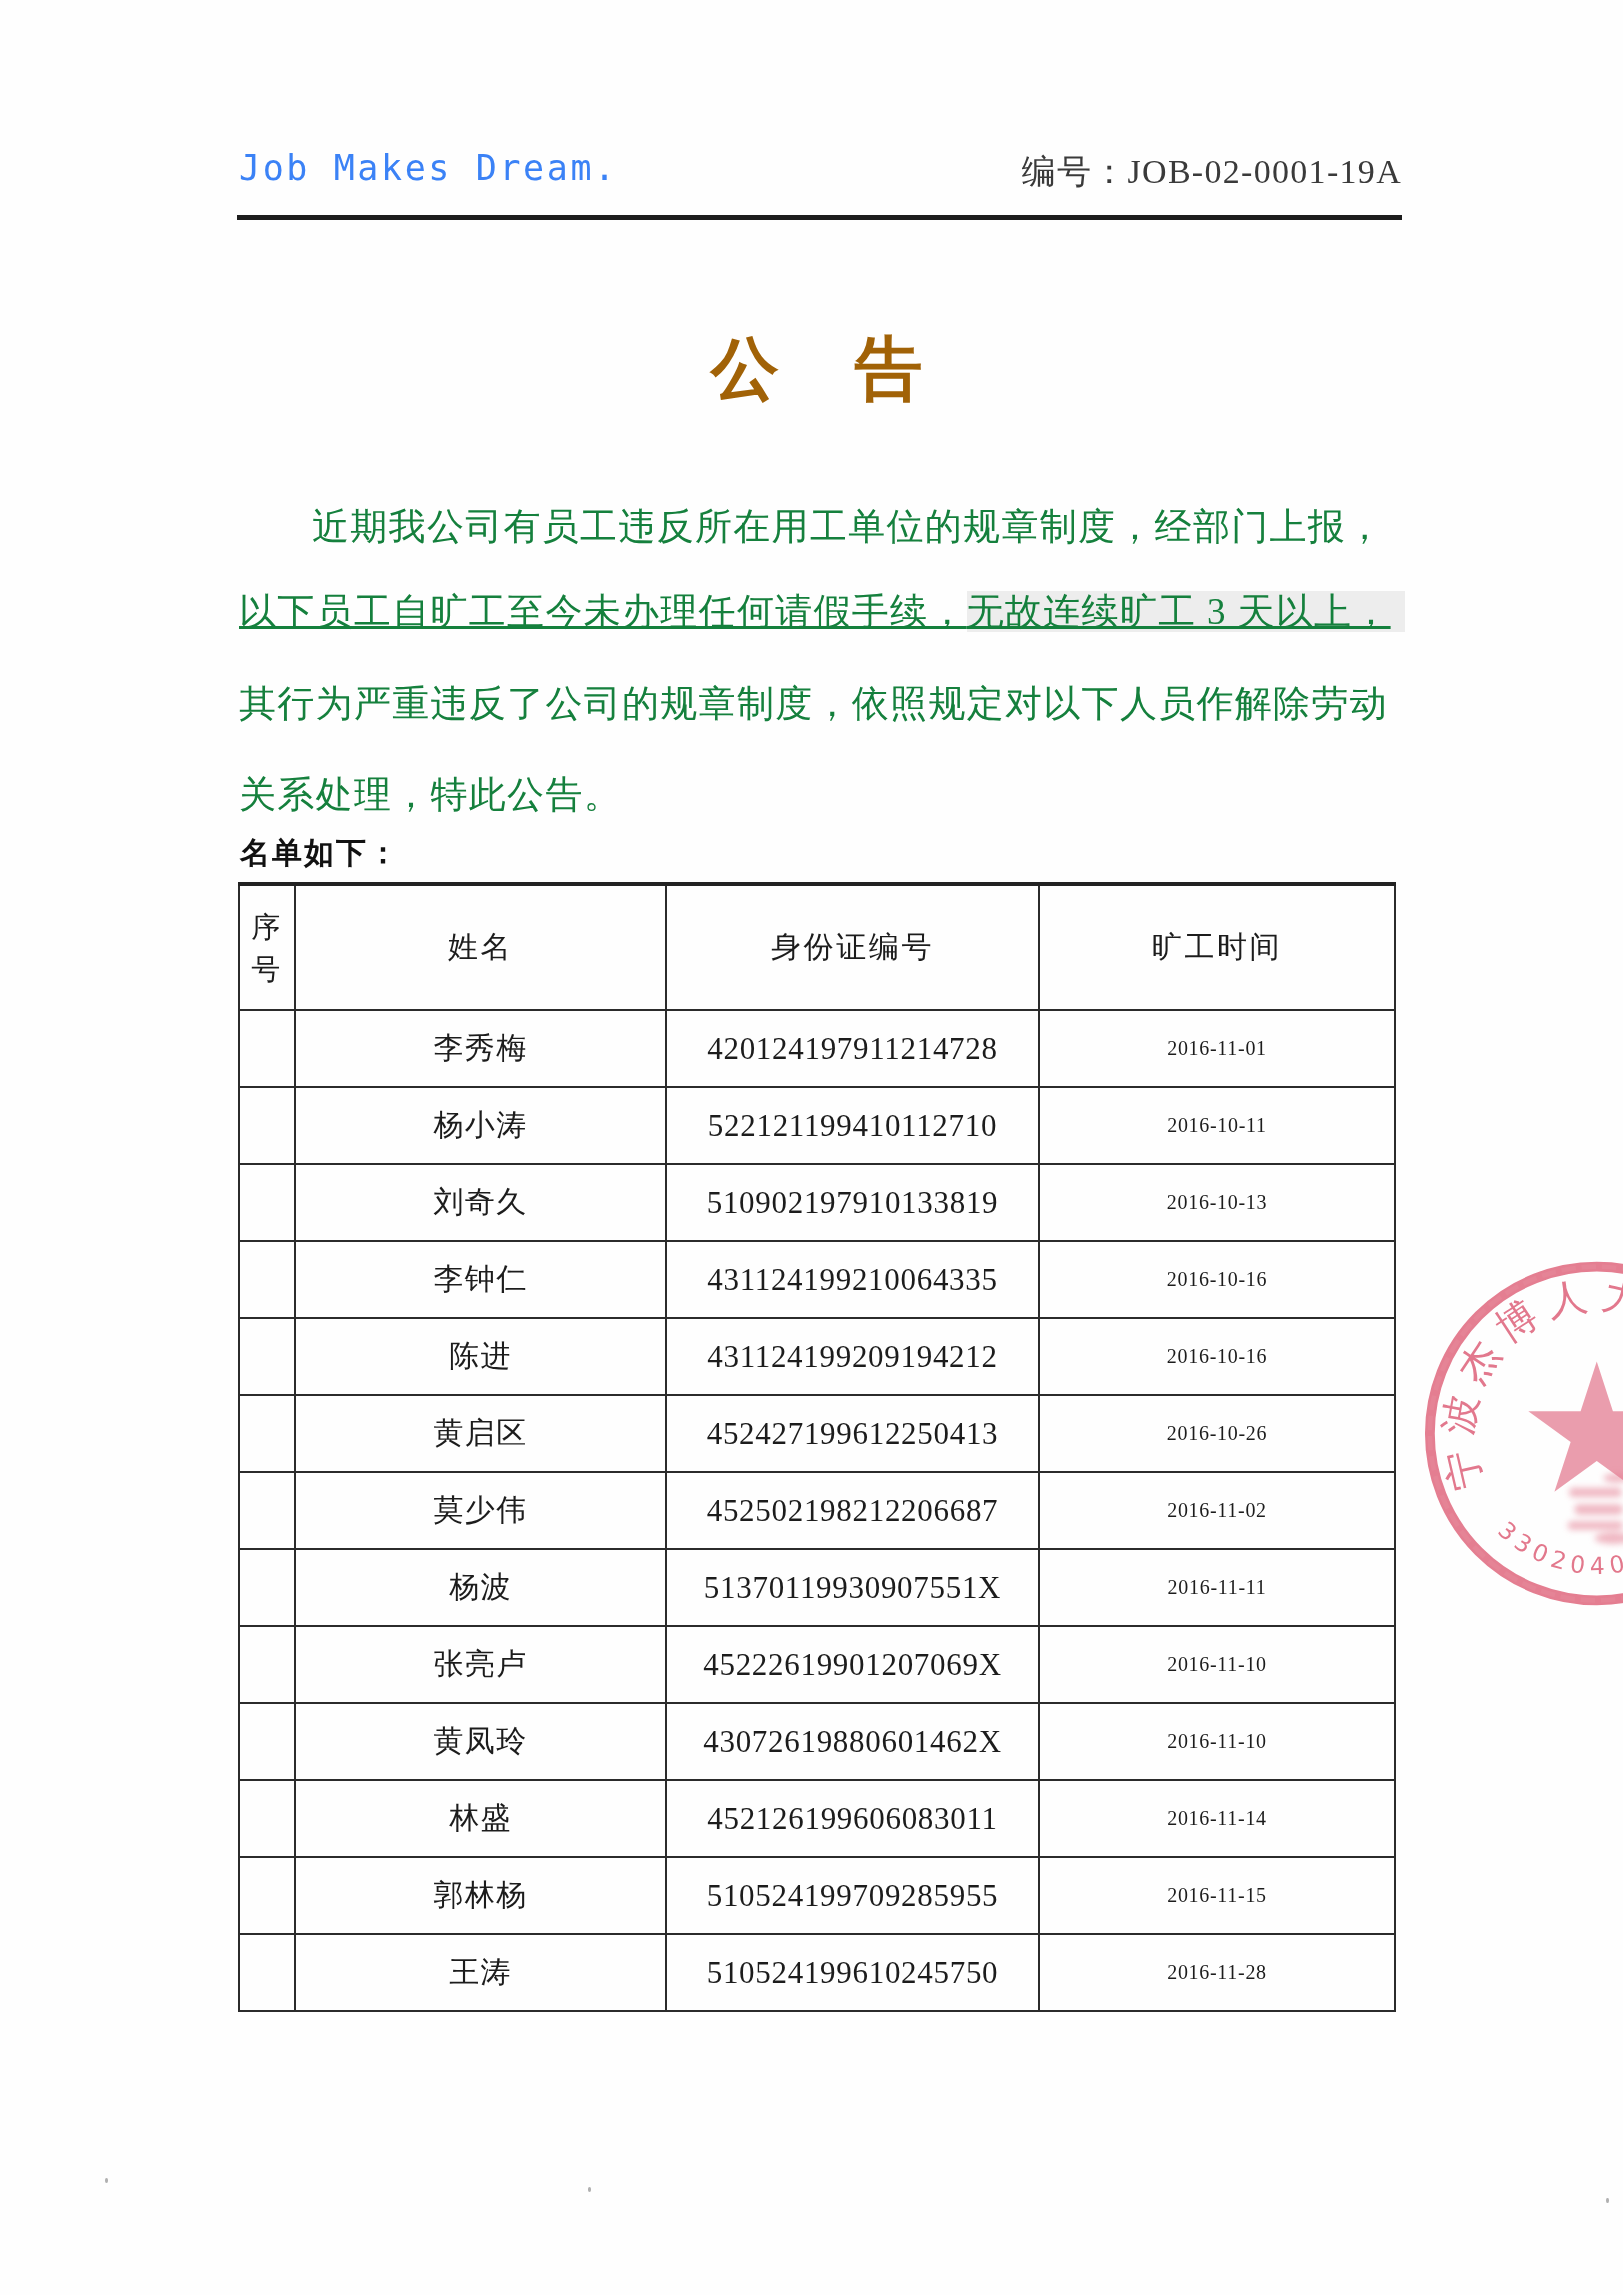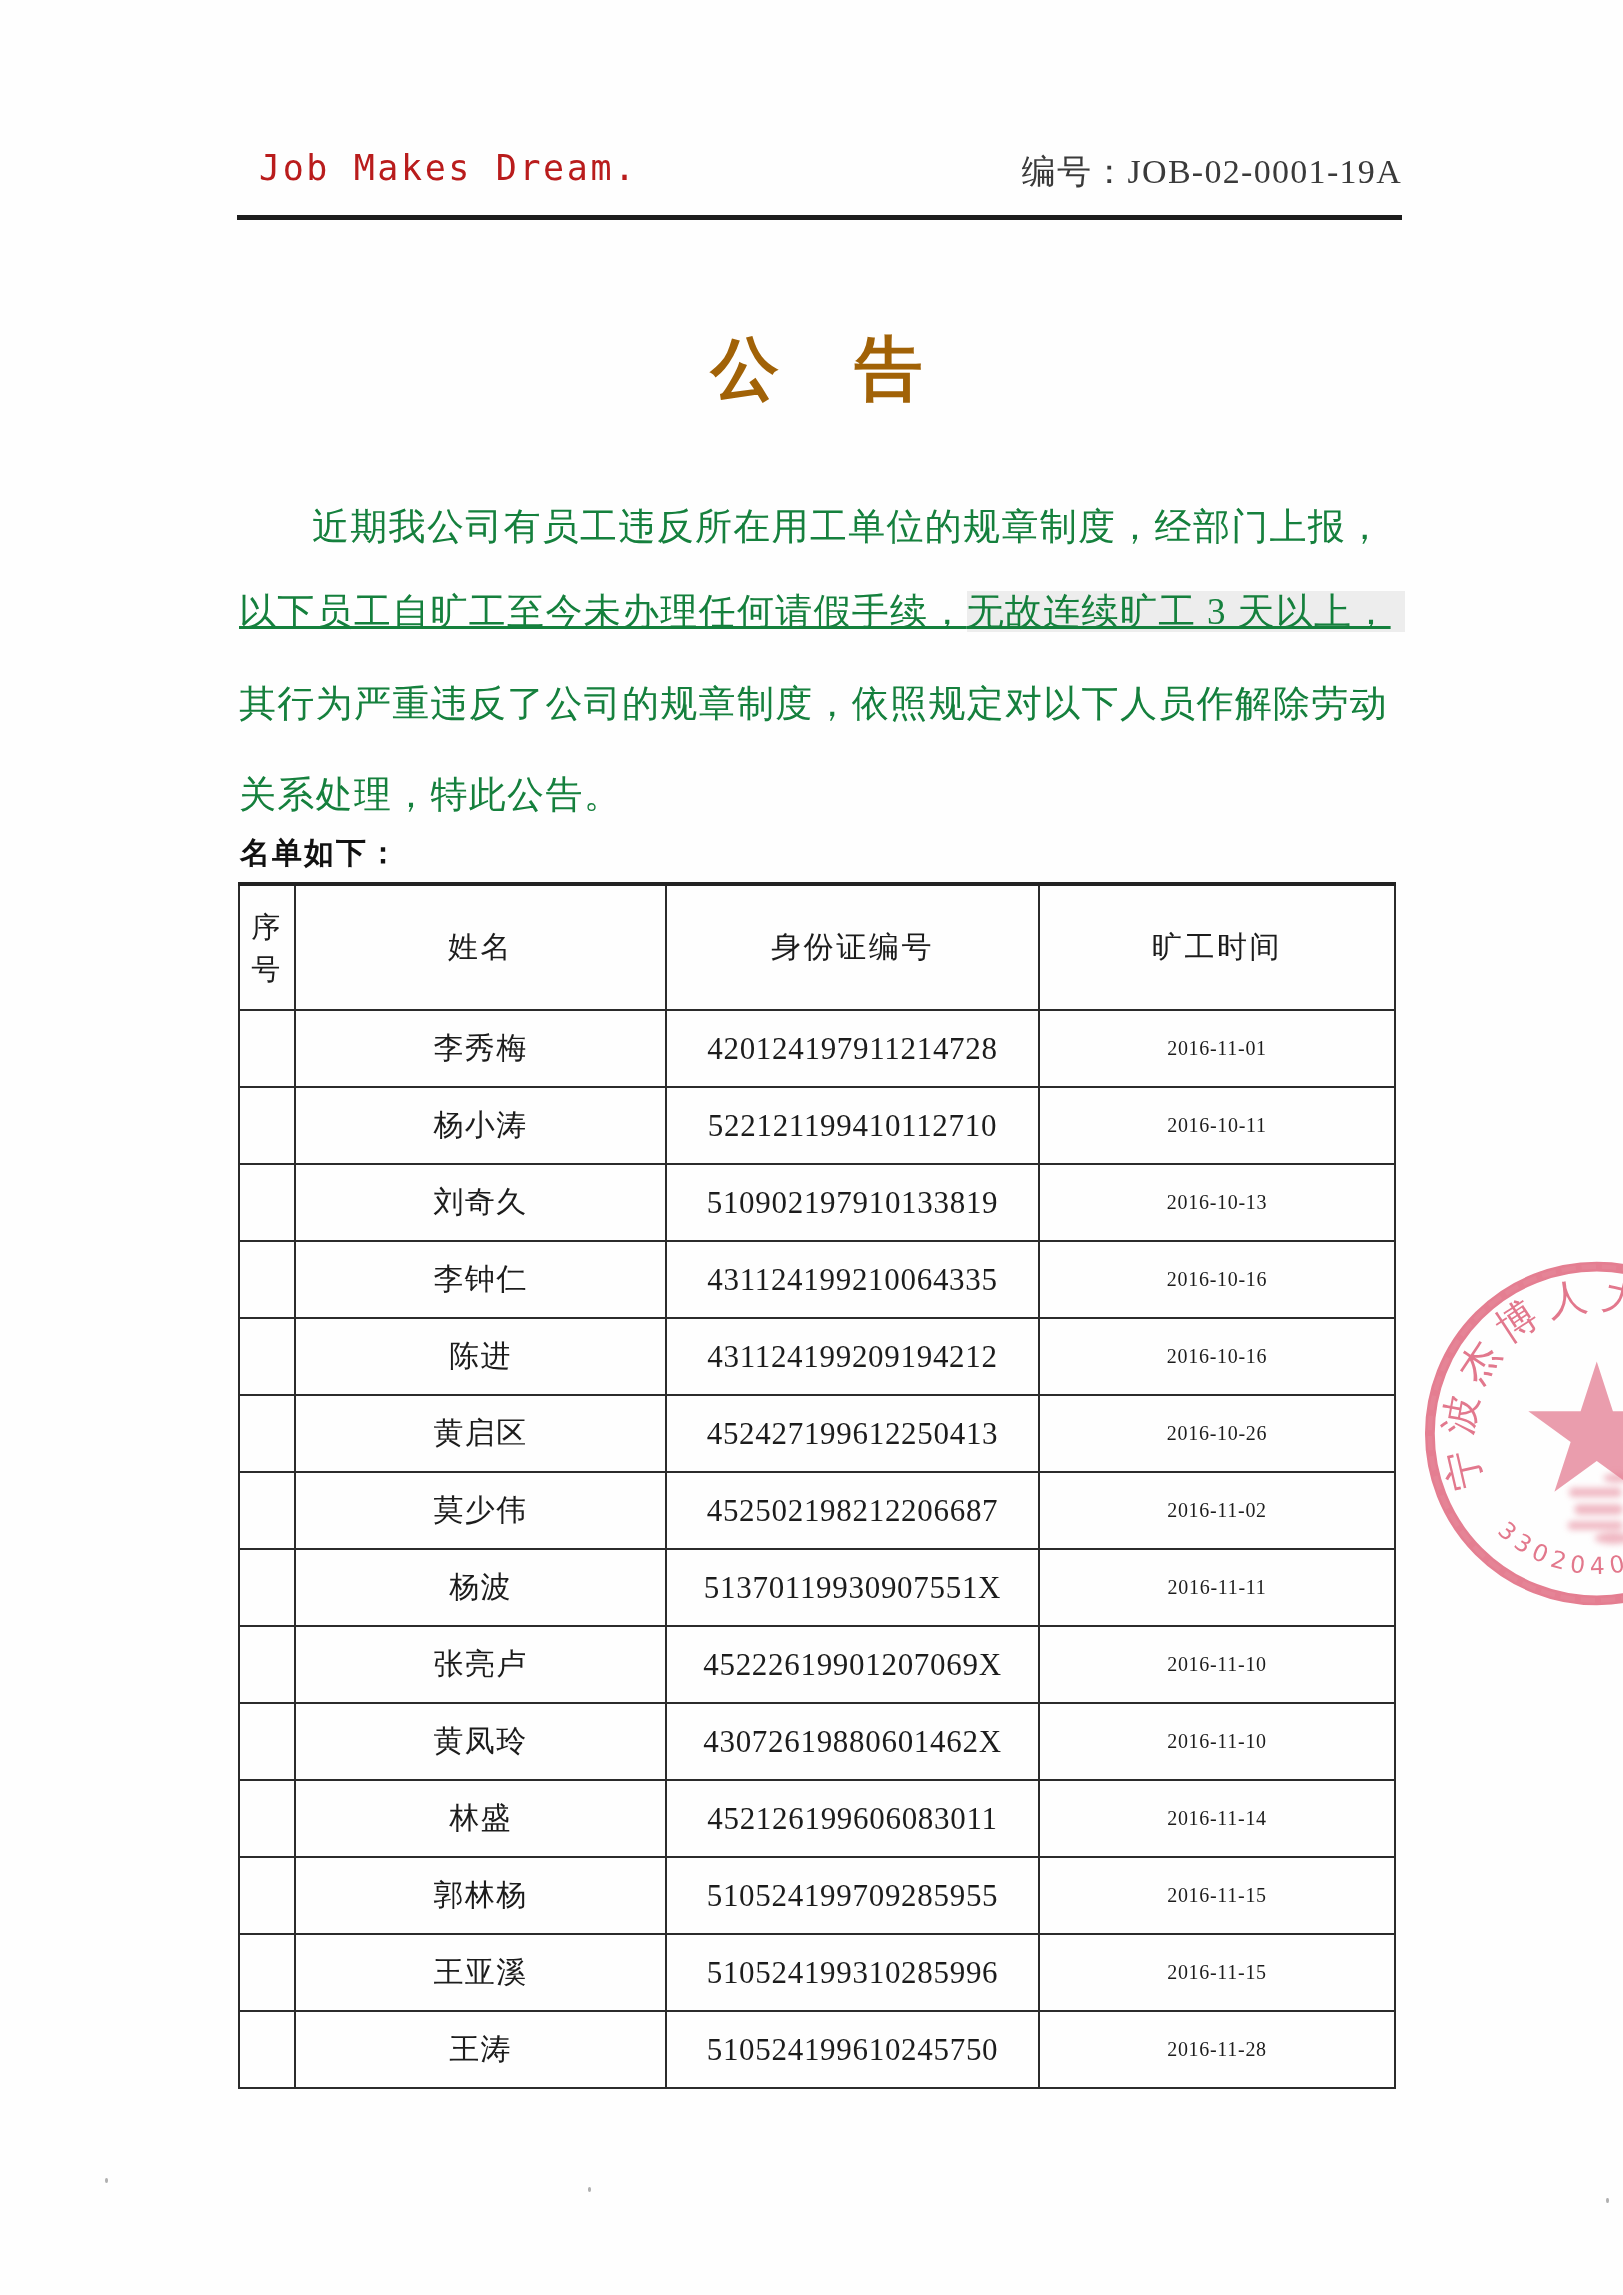--- a/index.html
+++ b/index.html
@@ -5,23 +5,23 @@
   html,body{margin:0;padding:0;}
   body{
     width:1623px;height:2295px;background:#ffffff;position:relative;
     font-family:"Liberation Serif","DejaVu Serif",serif;color:#1f1f1f;
     overflow:hidden;
   }
   .page{position:absolute;inset:0;background:#fefefe;}
 
   
   .brand{
-    position:absolute;left:259px;top:148px;
+    position:absolute;left:239px;top:148px;
     font-family:"DejaVu Sans Mono","Liberation Mono",monospace;
-    font-size:35px;color:#b91c1c;letter-spacing:2.6px;white-space:nowrap;
+    font-size:35px;color:#3b82f6;letter-spacing:2.6px;white-space:nowrap;
   }
   .doc-number{
     position:absolute;right:221px;top:149px;
     font-family:Liberation Serif, serif;
     font-size:34px;color:#3a3a3a;letter-spacing:1.3px;white-space:nowrap;
   }
   .header-rule{
     position:absolute;left:237px;top:215px;width:1165px;height:4.6px;
     background:#1d1d1d;
   }
@@ -195,26 +195,20 @@
       <td class="cell-date">2016-11-14</td>
     </tr>
 
     <tr class="data">
       <td class="cell-idx"></td>
       <td class="cell-name">郭林杨</td>
       <td class="cell-id">510524199709285955</td>
       <td class="cell-date">2016-11-15</td>
     </tr>
 
-    <tr class="data">
-      <td class="cell-idx"></td>
-      <td class="cell-name">王亚溪</td>
-      <td class="cell-id">510524199310285996</td>
-      <td class="cell-date">2016-11-15</td>
-    </tr>
 
     <tr class="data">
       <td class="cell-idx"></td>
       <td class="cell-name">王涛</td>
       <td class="cell-id">510524199610245750</td>
       <td class="cell-date">2016-11-28</td>
     </tr>
   </tbody>
   </table>
 

